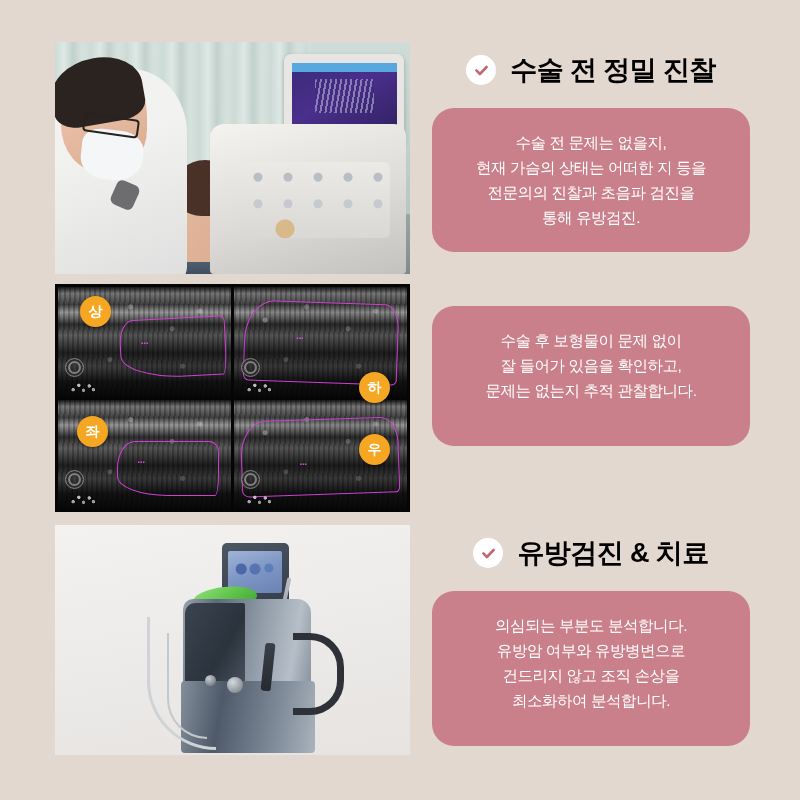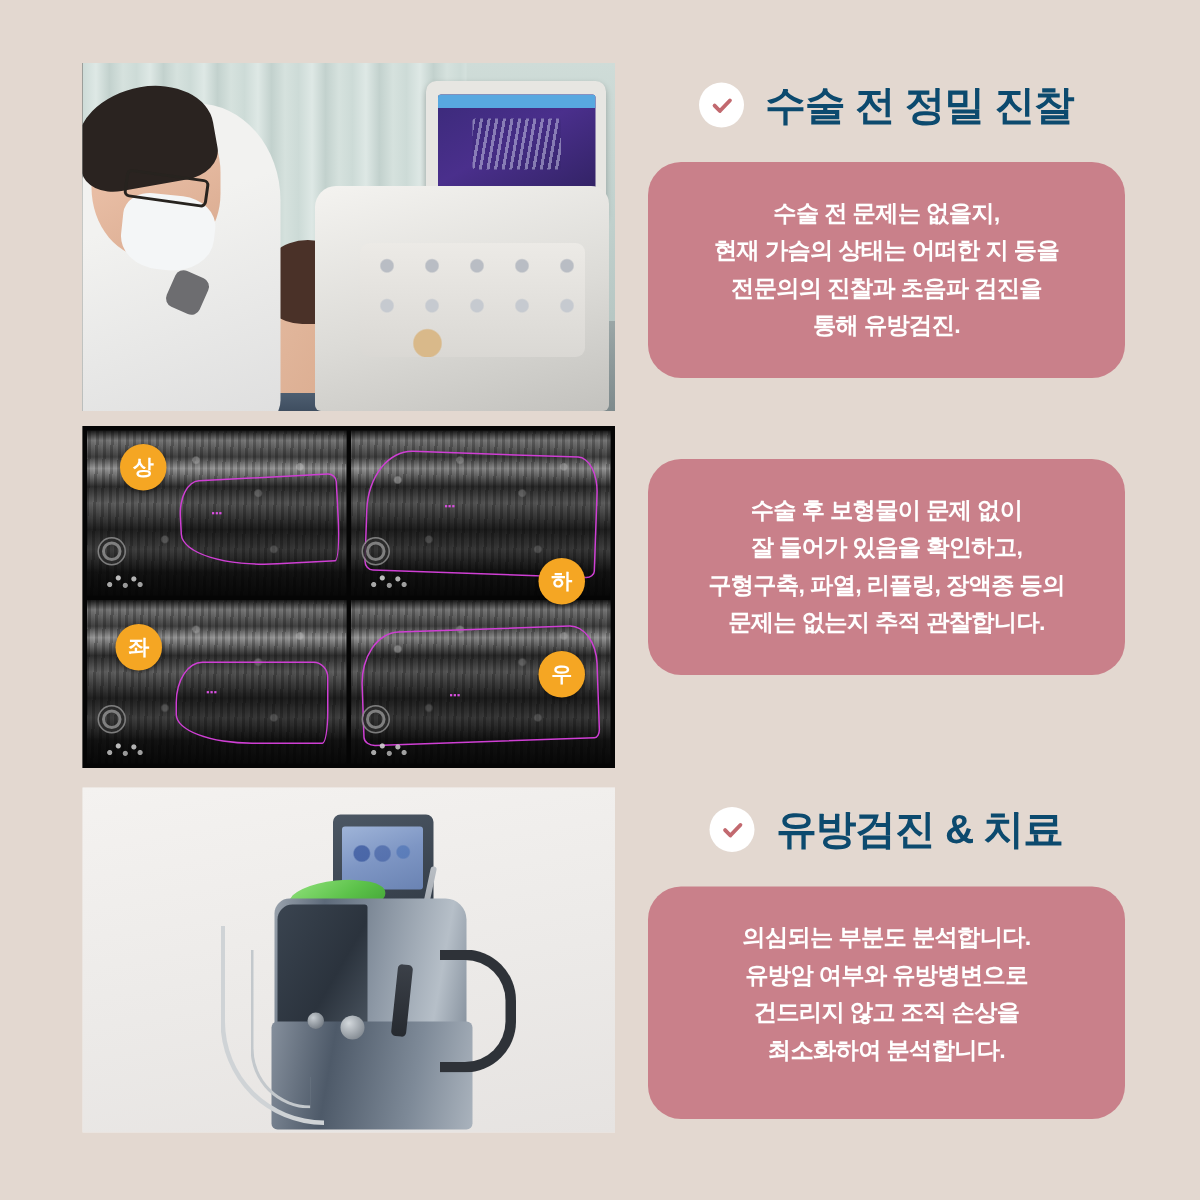--- a/index.html
+++ b/index.html
@@ -360,40 +360,40 @@
     width: 30px; height: 30px;
     border-radius: 50%;
     background: #ffffff;
     display: flex; align-items: center; justify-content: center;
     flex: 0 0 auto;
   }
   .check-circle svg { display: block; }
   .heading-text {
     font-size: 27px;
     font-weight: 700;
-    color: #0c4a6e;
+    color: #000000;
     letter-spacing: -0.6px;
     line-height: 1;
     white-space: nowrap;
   }
   .card {
     margin-top: 16px;
     background: #c9808a;
     border-radius: 22px;
     color: #ffffff;
     text-align: center;
     padding: 22px 14px;
     box-sizing: border-box;
   }
   .card-1 { min-height: 140px; }
   .card-2 { min-height: 140px; }
   .card-3 { min-height: 155px; }
   .card-line {
     font-size: 15.5px;
-    font-weight: 700;
+    font-weight: 400;
     line-height: 1.62;
     letter-spacing: -0.45px;
     white-space: nowrap;
   }
 </style>
 </head>
 <body>
 
 <div class="page">
 
@@ -478,21 +478,20 @@
     <div class="us-badge badge-sang">상</div>
     <div class="us-badge badge-ha">하</div>
     <div class="us-badge badge-jwa">좌</div>
     <div class="us-badge badge-woo">우</div>
   </div>
 
   <div class="block block-2">
     <div class="card card-2">
       <div class="card-line">수술 후 보형물이 문제 없이</div>
       <div class="card-line">잘 들어가 있음을 확인하고,</div>
-      <div class="card-line">구형구축, 파열, 리플링, 장액종 등의</div>
       <div class="card-line">문제는 없는지 추적 관찰합니다.</div>
     </div>
   </div>
 
   <div class="media media-3">
     <div class="dev-bg">
       <div class="dev-monitor"></div>
       <div class="dev-screen"></div>
       <div class="dev-probe"></div>
       <div class="dev-green"></div>

